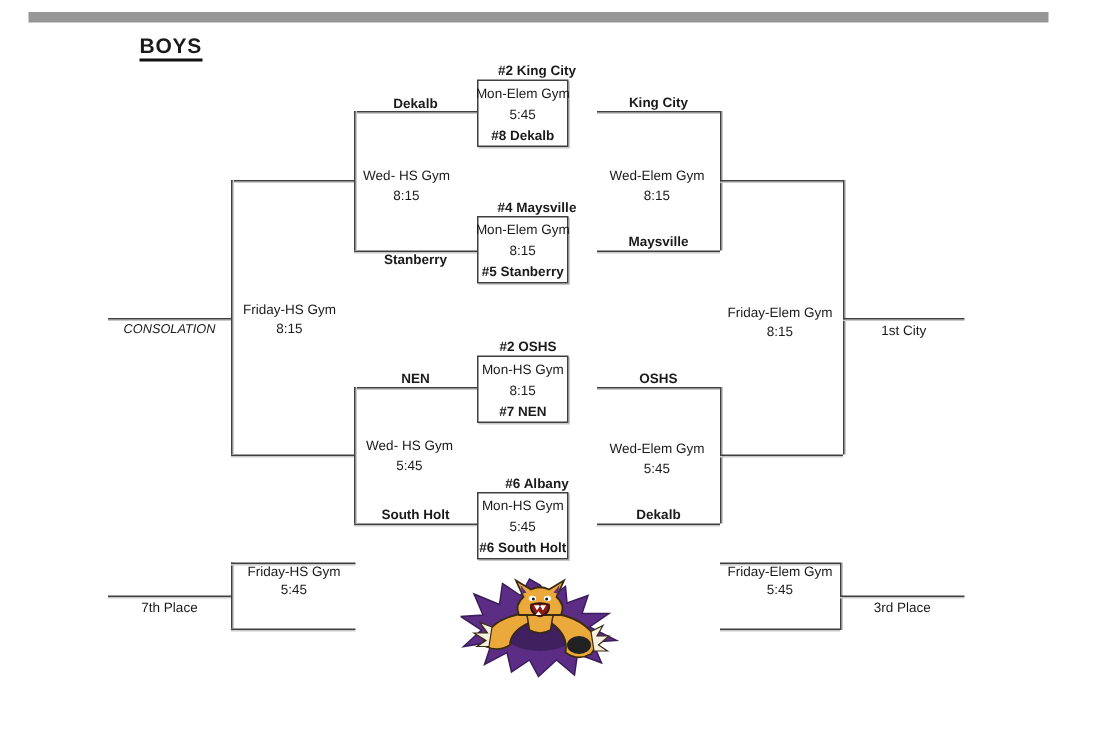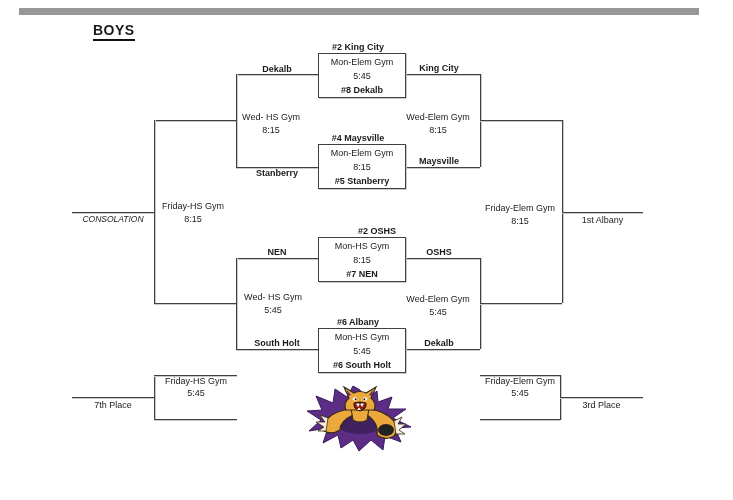--- a/index.html
+++ b/index.html
@@ -3,21 +3,21 @@
 <meta charset="utf-8">
 <style>
   html,body{margin:0;padding:0;background:#fff;}
   .page{position:relative;width:733px;height:500px;background:#ffffff;overflow:hidden;
         font-family:"Liberation Sans", sans-serif;color:#1a1a1a;}
   .topbar{position:absolute;left:19px;top:8px;width:680px;height:7px;background:#979797;}
   .title{position:absolute;left:52px;top:22px;font-size:14px;font-weight:bold;letter-spacing:.5px;
          border-bottom:2px solid #111;padding-bottom:1px;margin-left:41px;}
   .hl{position:absolute;height:1px;background:#3f3f3f;box-shadow:0 1px 0 #c9c9c9;}
   .vl{position:absolute;width:1px;background:#3f3f3f;box-shadow:1px 0 0 #c9c9c9;}
-  .gbox{position:absolute;left:318px;width:88px;height:45px;box-sizing:border-box;
+  .gbox{position:absolute;left:318px;width:61px;height:45px;box-sizing:border-box;
         border:1px solid #3f3f3f;background:#fff;box-shadow:1px 1px 0 #c9c9c9;
         display:flex;flex-direction:column;align-items:center;justify-content:space-between;
         padding:3px 14px 2px;}
   .gbox div{font-size:9px;line-height:10px;text-align:center;white-space:nowrap;}
   .t{position:absolute;font-size:9px;line-height:10px;text-align:center;white-space:nowrap;}
   .b{font-weight:bold;}
   .two div{line-height:13px;}
   .small{font-size:8.5px;font-style:italic;}
   .mascot{position:absolute;left:307px;top:384px;width:106px;height:68px;}
 </style>
@@ -70,21 +70,21 @@
     <div class="b">#8 Dekalb</div>
   </div>
 
   <div class="t b" style="left:318px;top:133px;width:80px">#4 Maysville</div>
   <div class="gbox" style="top:144px">
     <div>Mon-Elem Gym</div>
     <div>8:15</div>
     <div class="b">#5 Stanberry</div>
   </div>
 
-  <div class="t b" style="left:337px;top:226px;width:80px">#2 OSHS</div>
+  <div class="t b" style="left:312px;top:226px;width:80px">#2 OSHS</div>
   <div class="gbox" style="top:237px">
     <div>Mon-HS Gym</div>
     <div>8:15</div>
     <div class="b">#7 NEN</div>
   </div>
 
   <div class="t b" style="left:318px;top:317px;width:80px">#6 Albany</div>
   <div class="gbox" style="top:328px">
     <div>Mon-HS Gym</div>
     <div>5:45</div>
@@ -128,21 +128,21 @@
   <div class="t two" style="left:156px;top:375px;width:80px">
     <div style="line-height:12px">Friday-HS Gym</div>
     <div style="line-height:12px">5:45</div>
   </div>
   <div class="t two" style="left:480px;top:375px;width:80px">
     <div style="line-height:12px">Friday-Elem Gym</div>
     <div style="line-height:12px">5:45</div>
   </div>
 
   <div class="t small" style="left:72px;top:214px;width:82px">CONSOLATION</div>
-  <div class="t" style="left:562px;top:215px;width:81px">1st Albany</div>
+  <div class="t" style="left:562px;top:215px;width:81px">1st City</div>
   <div class="t" style="left:72px;top:400px;width:82px">7th Place</div>
   <div class="t" style="left:560px;top:400px;width:83px">3rd Place</div>
 
   <svg class="mascot" viewBox="0 0 106 68" aria-hidden="true">
     <polygon points="53,6 59,15 70,7 71,18 85,13 81,25 99,25 86,34 104,43 88,44 94,58 78,52 76,66 64,56 52,67 46,56 34,64 31,51 16,59 21,44 2,47 14,36 0,27 15,26 9,12 26,19 28,5 40,13 46,2" fill="#5B2D85" stroke="#3B1C5C" stroke-width="1"></polygon>
     <ellipse cx="53" cy="37" rx="25" ry="13" fill="#412060"></ellipse>
     <path d="M44,25 Q30,26 21,34 Q13,40 17,47 Q25,51 33,46 Q33,37 46,31 Z" fill="#ECA93B" stroke="#3a2a10" stroke-width="1.2"></path>
     <path d="M21,34 L13,31 L18,38 L9,38 L17,43 L11,47 L19,47 Z" fill="#F5EFE2" stroke="#3a2a10" stroke-width="0.8"></path>
     <path d="M62,25 Q78,27 87,37 Q93,45 87,52 Q78,57 70,51 Q72,39 60,31 Z" fill="#ECA93B" stroke="#3a2a10" stroke-width="1.2"></path>
     <ellipse cx="79" cy="46" rx="8" ry="6" fill="#222"></ellipse>

